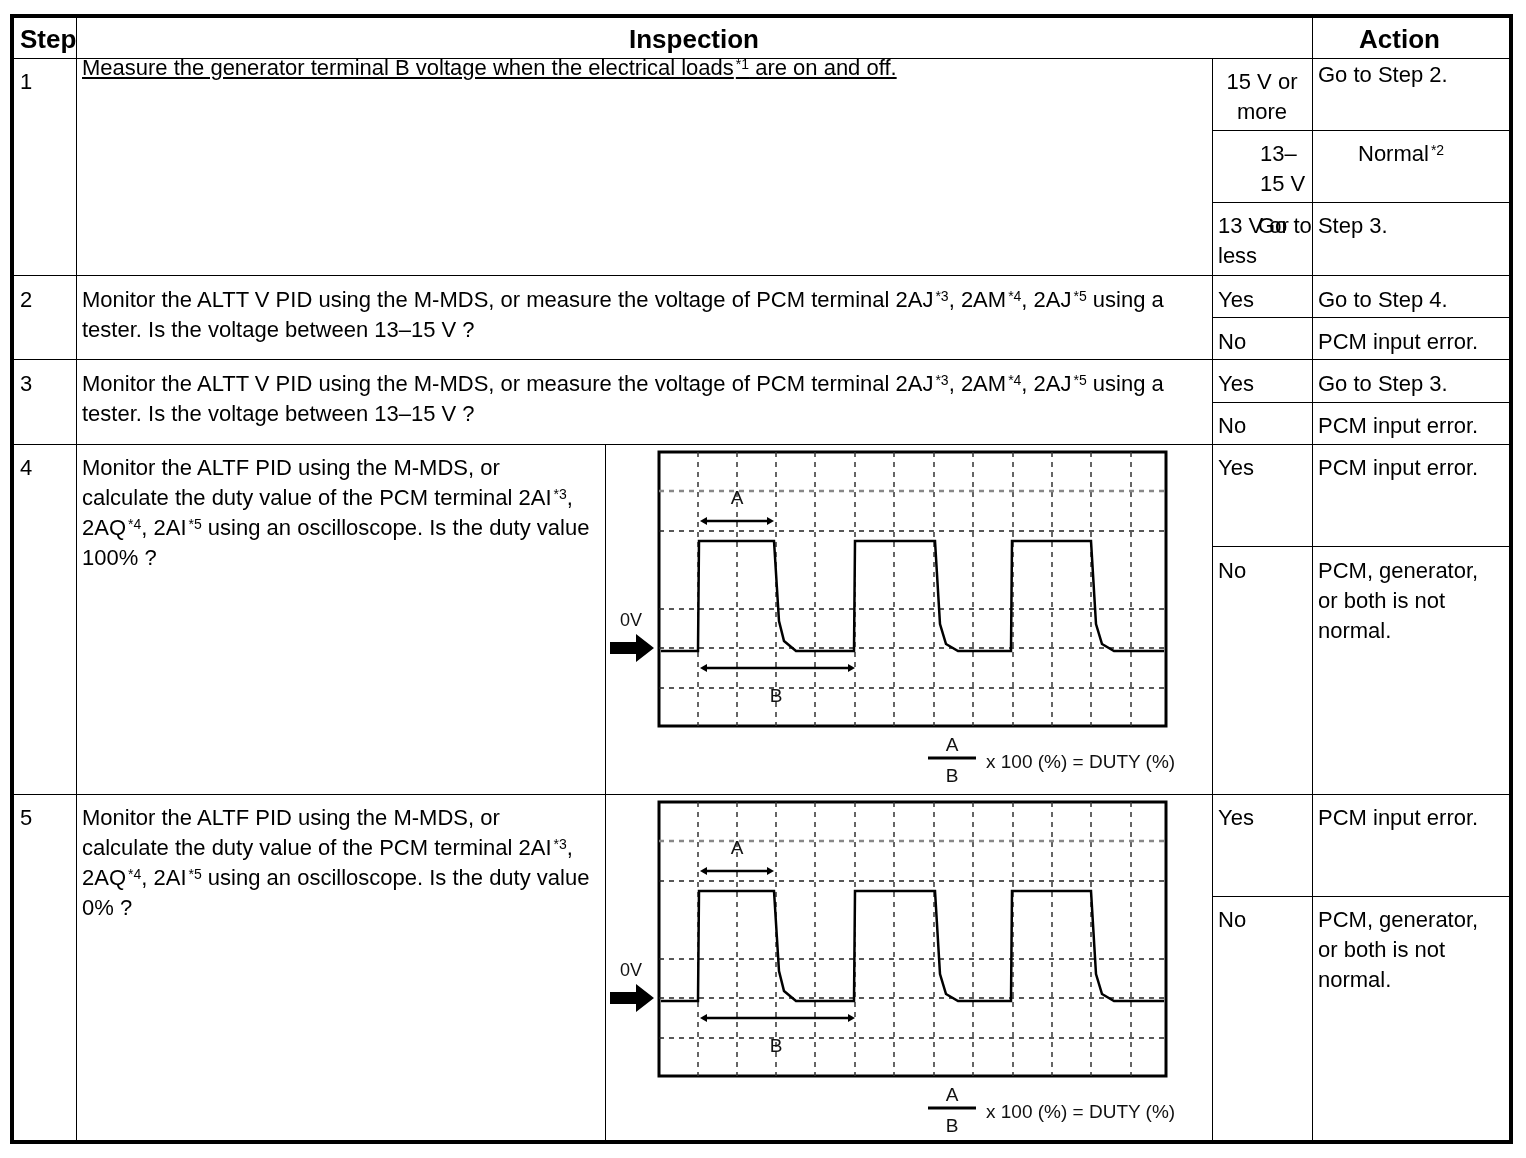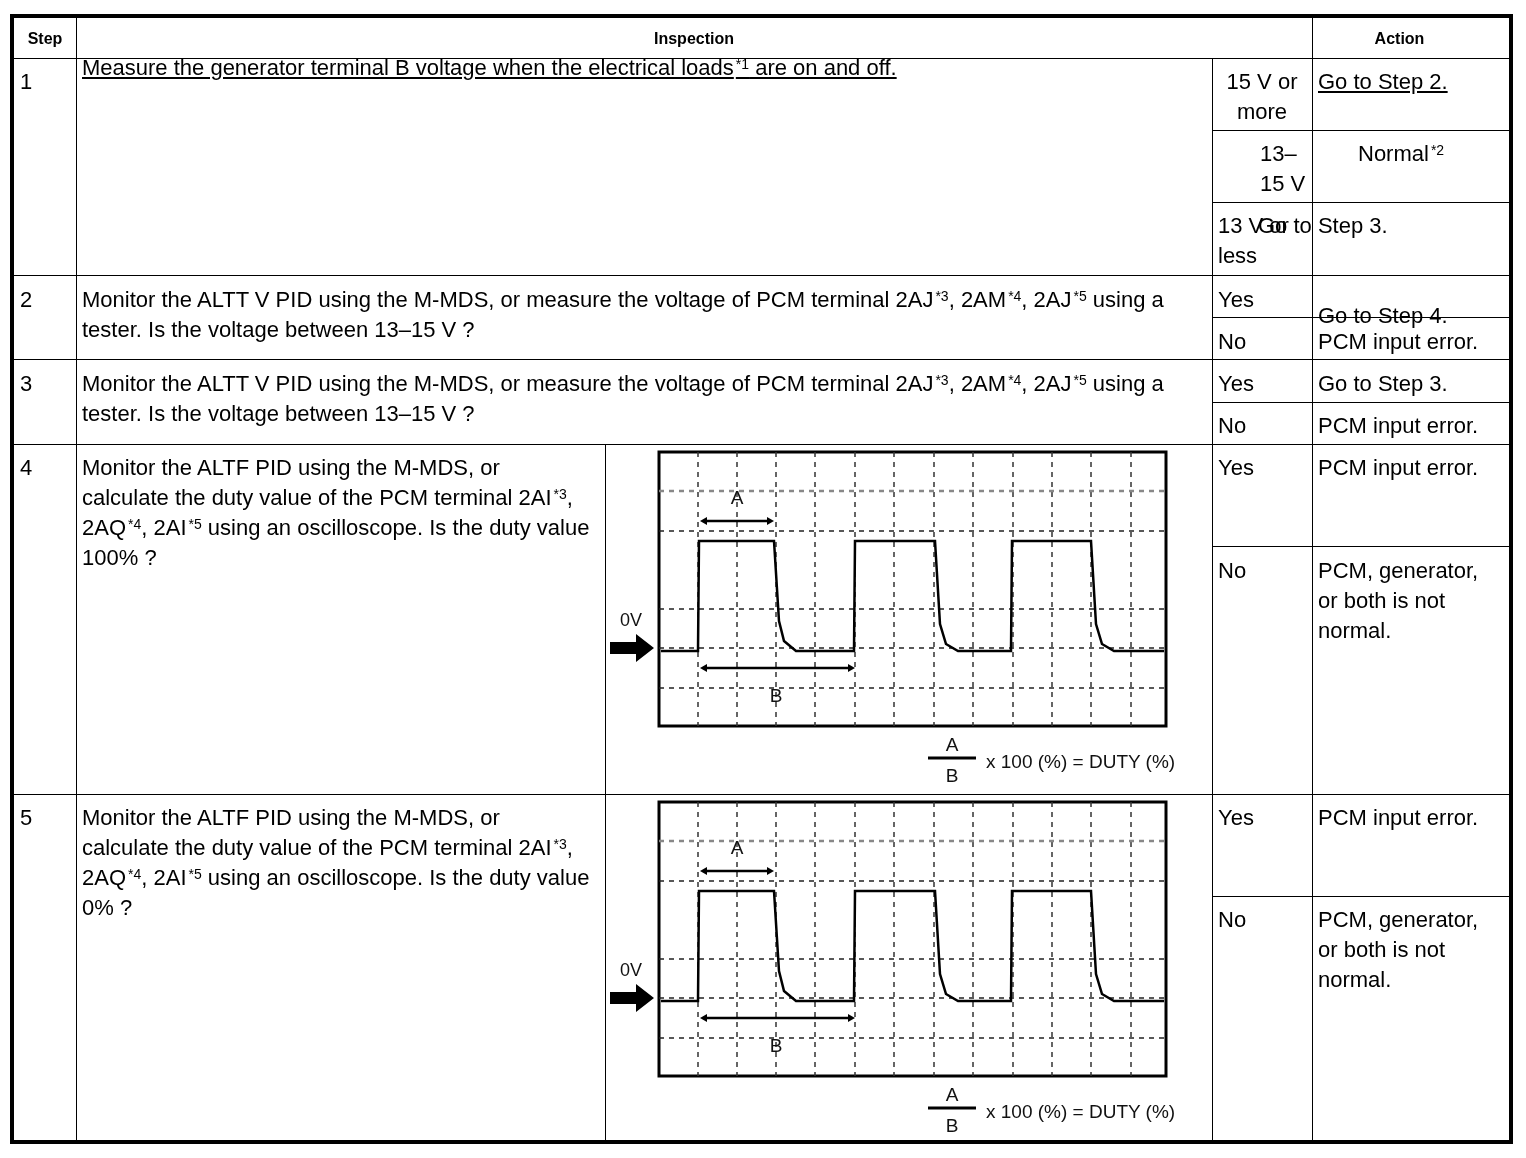--- a/index.html
+++ b/index.html
@@ -2,21 +2,21 @@
 <html><head>
 <meta charset="utf-8">
 <style>
   html, body { margin: 0; padding: 0; background: #ffffff; }
   body { width: 1526px; height: 1158px; position: relative; overflow: hidden;
          font-family: "Liberation Sans", sans-serif; color: #000; }
   .tbl { position: absolute; left: 10px; top: 14px; width: 1503px; height: 1130px;
          border: 4px solid #000; box-sizing: border-box; }
   .cell { position: absolute; box-sizing: border-box; font-size: 22px; line-height: 30px;
           padding: 5px 6px; }
-  .hdr { font-weight: bold; text-align: center; padding-top: 6px; font-size: 16px; }
+  .hdr { font-weight: bold; text-align: center; padding-top: 6px; font-size: 26px; }
   .hl { position: absolute; height: 1px; background: #000; }
   .vl { position: absolute; width: 1px; background: #000; }
   sup { font-size: 14px; vertical-align: top; position: relative; top: -4px; margin-left: 2px; }
   .scope { position: absolute; }
   .scope svg { display: block; }
 </style>
 </head>
 <body>
 
 <div class="tbl"></div>
@@ -38,30 +38,30 @@
 <div class="hl" style="left:14px;top:359px;width:1495px;"></div>
 <div class="hl" style="left:1212px;top:402px;width:297px;"></div>
 <div class="hl" style="left:14px;top:444px;width:1495px;"></div>
 <div class="hl" style="left:1212px;top:546px;width:297px;"></div>
 <div class="hl" style="left:14px;top:794px;width:1495px;"></div>
 <div class="hl" style="left:1212px;top:896px;width:297px;"></div>
 
 <div class="cell" style="left:14px;top:62px;width:62px;">1</div>
 <div class="cell" style="left:76px;top:48px;width:1136px;text-decoration:underline;"><span>Measure the generator terminal B voltage when the electrical loads</span><sup>*1</sup><span> are on and off.</span></div>
 <div class="cell" style="left:1212px;top:62px;width:100px;text-align:center;">15 V or more</div>
-<div class="cell" style="left:1312px;top:62px;width:212px;text-decoration:underline;">Go to Step 2.</div>
+<div class="cell" style="left:1312px;top:55px;width:212px;">Go to Step 2.</div>
 <div class="cell" style="left:1212px;top:134px;width:100px;padding-left:48px;">13–15 V</div>
 <div class="cell" style="left:1312px;top:134px;width:197px;margin-left:40px;"><span>Normal</span><sup>*2</sup></div>
 <div class="cell" style="left:1212px;top:206px;width:100px;">13 V or less</div>
 <div class="cell" style="left:1252px;top:206px;width:197px;">Go to Step 3.</div>
 
 <div class="cell" style="left:14px;top:280px;width:62px;">2</div>
 <div class="cell rich" style="left:76px;top:280px;width:1136px;"><span>Monitor the ALTT V PID using the M-MDS, or measure the voltage of PCM terminal 2AJ</span><sup>*3</sup><span>, 2AM</span><sup>*4</sup><span>, 2AJ</span><sup>*5</sup><span> using a tester. Is the voltage between 13–15 V ?</span></div>
 <div class="cell" style="left:1212px;top:280px;width:100px;">Yes</div>
-<div class="cell" style="left:1312px;top:296px;width:197px;">Go to Step 4.</div>
+<div class="cell" style="left:1312px;top:280px;width:197px;">Go to Step 4.</div>
 <div class="cell" style="left:1212px;top:322px;width:100px;">No</div>
 <div class="cell" style="left:1312px;top:322px;width:197px;">PCM input error.</div>
 
 <div class="cell" style="left:14px;top:364px;width:62px;">3</div>
 <div class="cell rich" style="left:76px;top:364px;width:1136px;"><span>Monitor the ALTT V PID using the M-MDS, or measure the voltage of PCM terminal 2AJ</span><sup>*3</sup><span>, 2AM</span><sup>*4</sup><span>, 2AJ</span><sup>*5</sup><span> using a tester. Is the voltage between 13–15 V ?</span></div>
 <div class="cell" style="left:1212px;top:364px;width:100px;">Yes</div>
 <div class="cell" style="left:1312px;top:364px;width:197px;">Go to Step 3.</div>
 <div class="cell" style="left:1212px;top:406px;width:100px;">No</div>
 <div class="cell" style="left:1312px;top:406px;width:197px;">PCM input error.</div>
 

